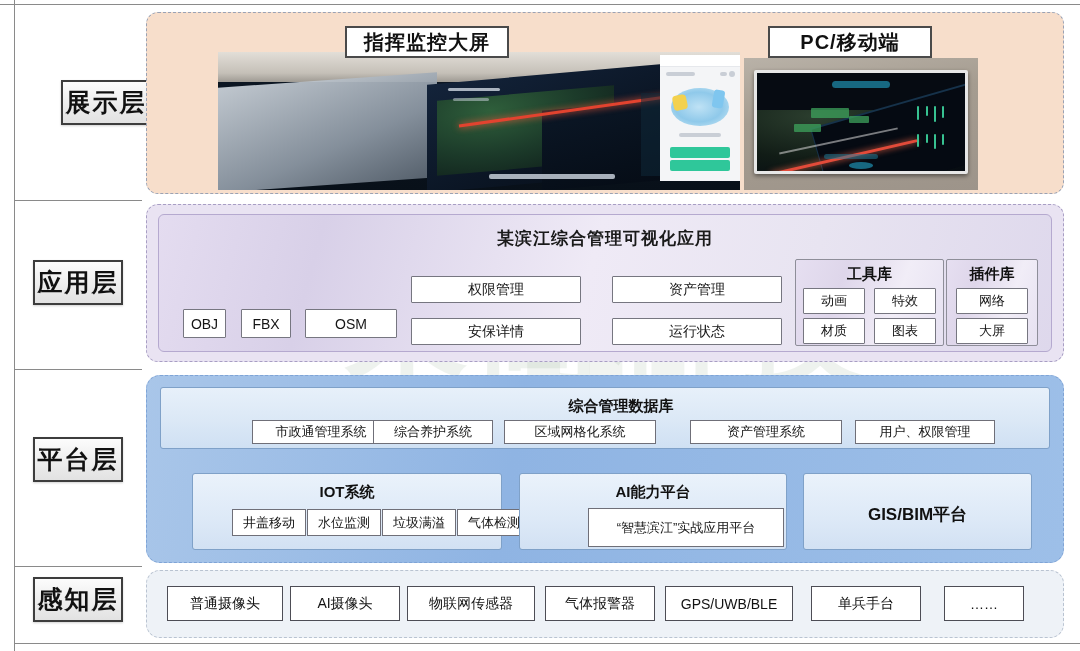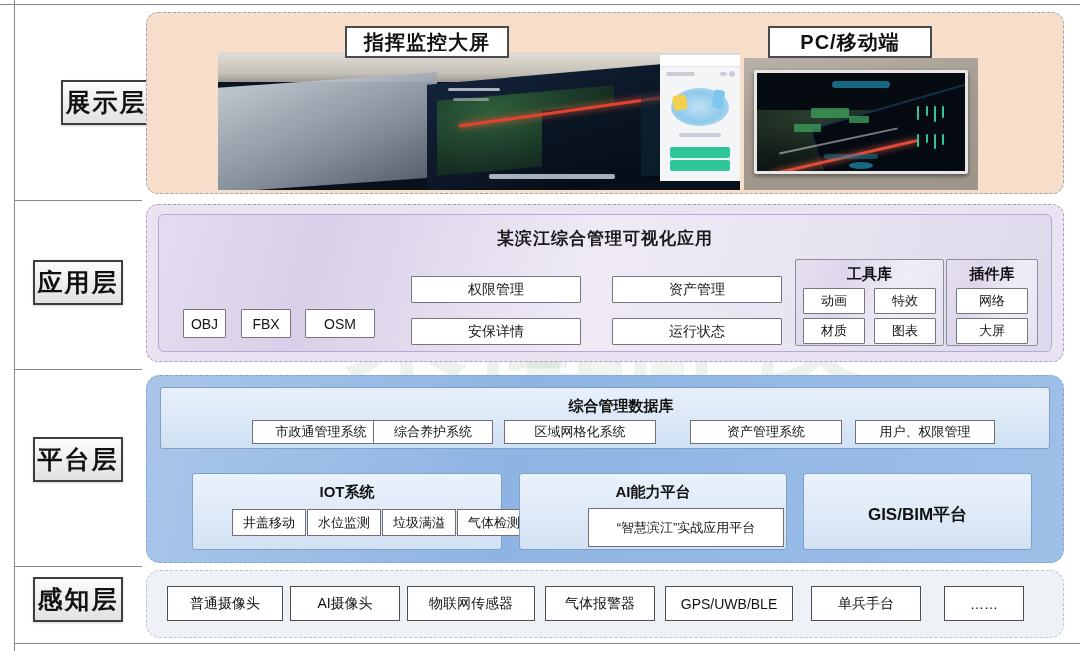--- a/index.html
+++ b/index.html
@@ -387,21 +387,21 @@
   <div class="panel" id="app-panel"></div>
   <div id="app-inner"></div>
   <div id="app-title">某滨江综合管理可视化应用</div>
 
   <div class="cell" style="left:183px; top:309px; width:43px; height:29px;">
     <span>OBJ</span>
   </div>
   <div class="cell" style="left:241px; top:309px; width:50px; height:29px;">
     <span>FBX</span>
   </div>
-  <div class="cell" style="left:305px; top:309px; width:70px; height:29px;">
+  <div class="cell" style="left:305px; top:309px; width:92px; height:29px;">
     <span>OSM</span>
   </div>
 
   <div class="cell" style="left:411px; top:276px; width:170px; height:27px;">
     <span>权限管理</span>
   </div>
   <div class="cell" style="left:612px; top:276px; width:170px; height:27px;">
     <span>资产管理</span>
   </div>
   <div class="cell" style="left:411px; top:318px; width:170px; height:27px;">

